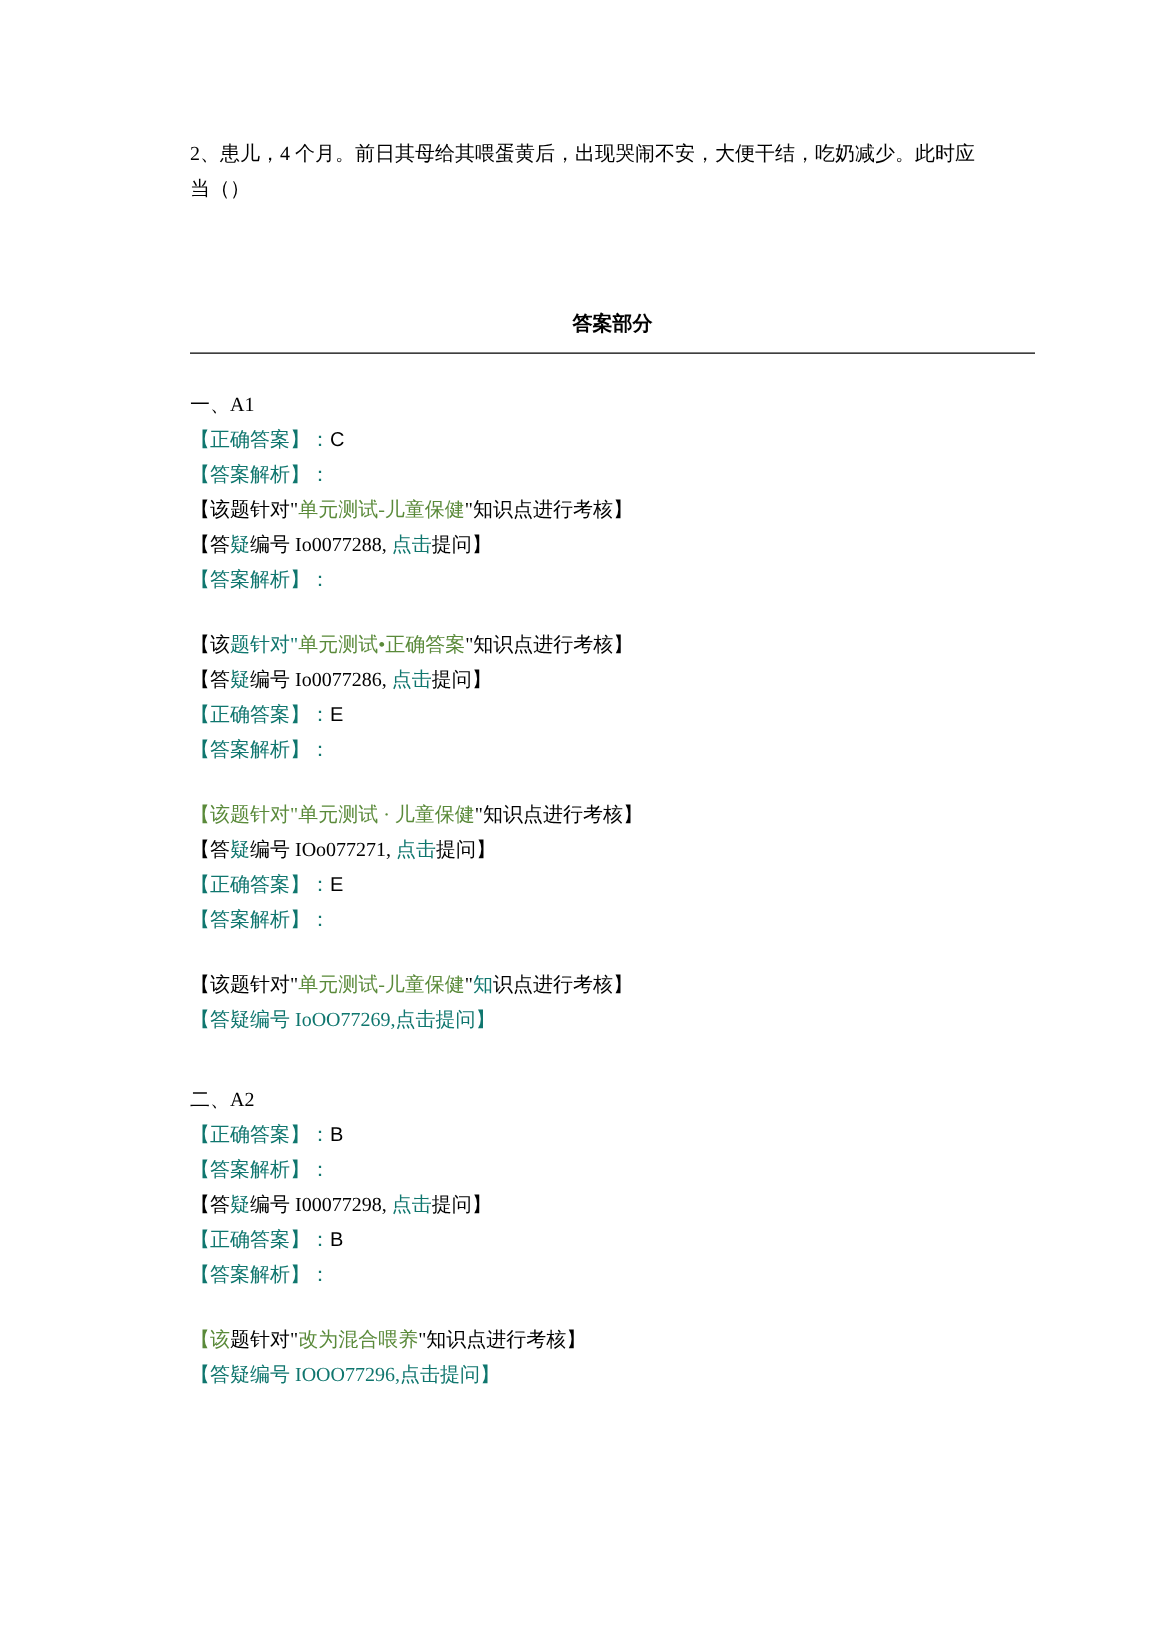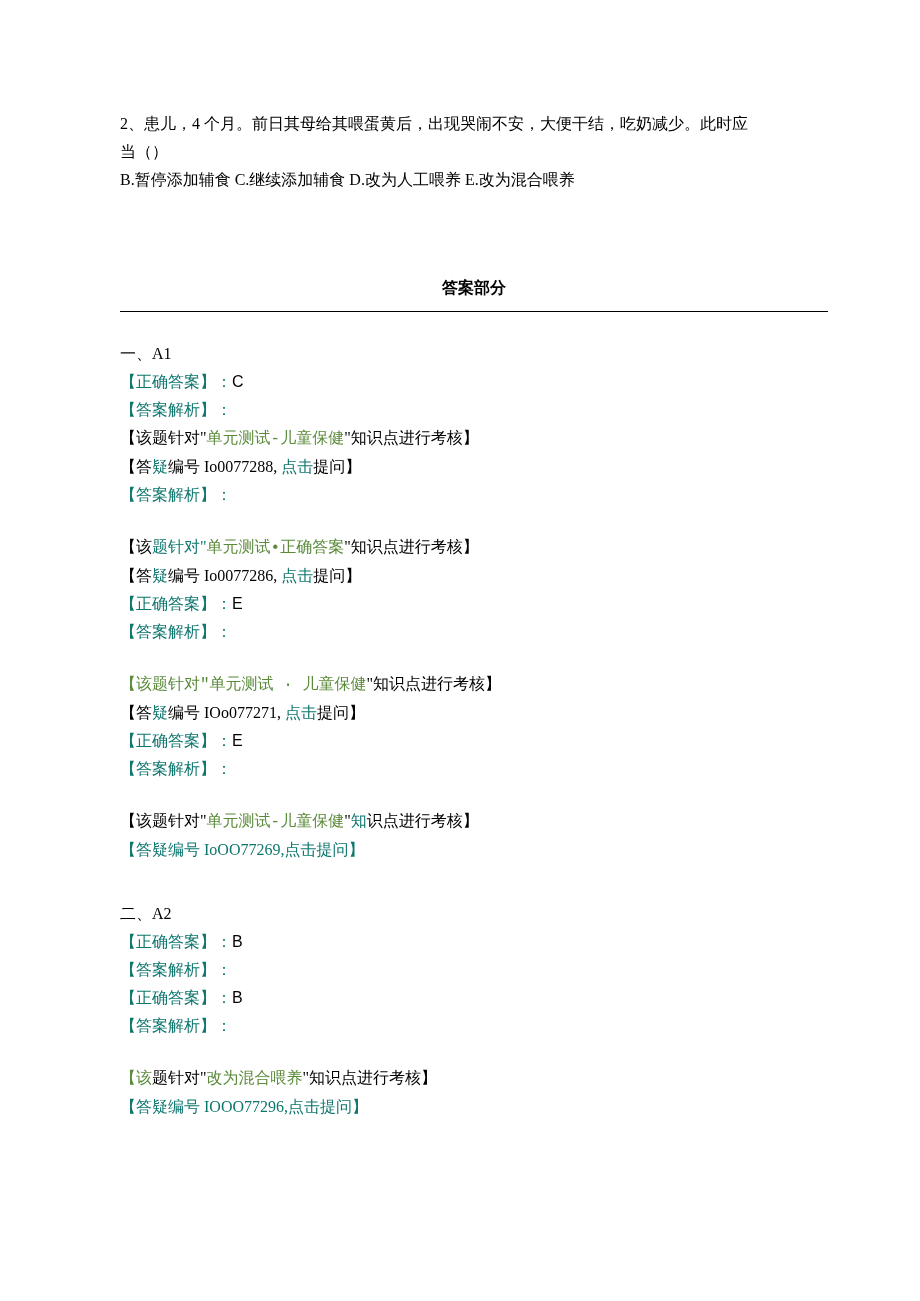--- a/index.html
+++ b/index.html
@@ -9,56 +9,56 @@
     width: 920px;
   }
   body {
     font-family: "SimSun", "宋体", serif;
     font-size: 16px;
     color: #000000;
     line-height: 1.75;
   }
   .page {
     padding: 110px 92px 60px 120px;
+    margin-left: 32px;
   }
   .question {
     margin-bottom: 80px;
   }
   .answer-header-wrap {
     text-align: center;
     margin-bottom: 8px;
   }
   .answer-header {
     display: inline-block;
     font-family: Liberation Mono, monospace;
     font-weight: bold;
   }
   .answer-rule {
     border: 0;
     border-top: 1px solid #000;
     margin: 0 0 28px 0;
   }
   .blue { color: #0f766e; }
-  .green { color: #5a8a3a; font-family: Liberation Mono, monospace; }
+  .green { color: #5a8a3a; }
   .ans-letter { font-family: Arial, sans-serif; }
   .right-float {
     text-align: left;
   }
   .gap { height: 24px; }
   .gap-lg { height: 36px; }
 </style>
 </head>
 <body>
 
 <div class="page">
 
   <div class="question">
     <div>2、患儿，4 个月。前日其母给其喂蛋黄后，出现哭闹不安，大便干结，吃奶减少。此时应</div>
     <div>当（）</div>
-    <div>B.暂停添加辅食 C.继续添加辅食 D.改为人工喂养 E.改为混合喂养</div>
   </div>
 
   <div class="answer-header-wrap">
     <span class="answer-header">答案部分</span>
   </div>
   <hr class="answer-rule">
 
   <div>
     <div>一、A1</div>
 
@@ -113,20 +113,23 @@
 
   <div>
     <div>二、A2</div>
 
     <div>
       <span class="blue">【正确答案】：</span><span class="ans-letter">B</span>
     </div>
     <div class="blue">【答案解析】：</div>
 
     <div>
+      <span>【答</span><span class="blue">疑</span><span>编号 </span><span>I00077298, </span><span class="blue">点击</span><span>提问】</span>
+    </div>
+    <div>
       <span class="blue">【正确答案】：</span><span class="ans-letter">B</span>
     </div>
     <div class="blue">【答案解析】：</div>
 
     <div class="gap"></div>
 
     <div>
       <span class="green">【该</span><span>题针对"</span><span class="green">改为混合喂养</span><span>"知识点进行考核】</span>
     </div>
     <div class="right-float blue">【答疑编号 IOOO77296,点击提问】</div>

